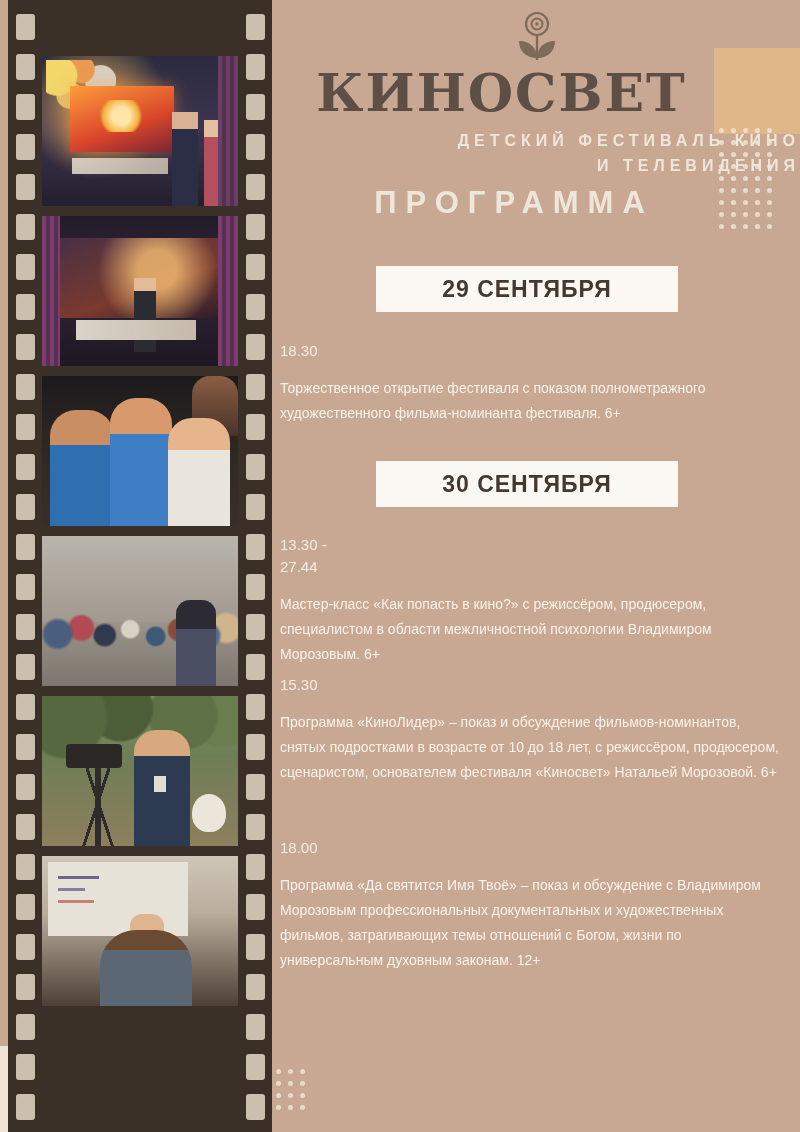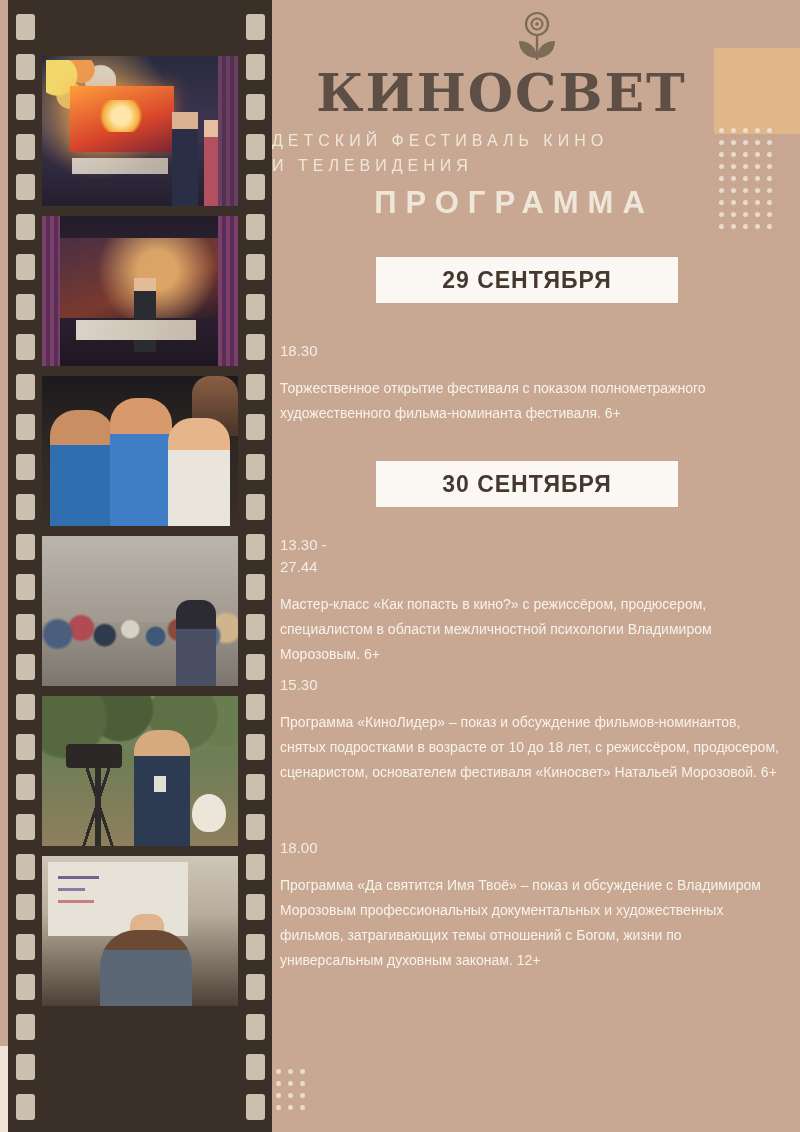--- a/index.html
+++ b/index.html
@@ -329,23 +329,23 @@
     font-family: "DejaVu Serif", serif;
     font-weight: bold;
     font-size: 52px;
     letter-spacing: 2px;
     color: #5d4f46;
   }
   .subtitle {
     position: absolute;
     left: 0; top: 128px;
     width: 528px;
-    text-align: left;
+    text-align: right;
     font-size: 16px;
-    font-weight: normal;
+    font-weight: bold;
     letter-spacing: 5px;
     color: #efe6da;
     line-height: 25px;
   }
   .programma {
     position: absolute;
     left: 0; top: 185px;
     width: 484px;
     text-align: center;
     font-size: 31px;
@@ -361,21 +361,21 @@
     height: 46px;
     background: #fbf8f3;
     display: flex;
     align-items: center;
     justify-content: center;
     font-size: 23px;
     font-weight: bold;
     letter-spacing: 1px;
     color: #44382f;
   }
-  .date-badge.d1 { top: 257px; text-align: right; }
+  .date-badge.d1 { top: 266px; text-align: right; }
   .date-badge.d2 { top: 461px; }
 
   .entry {
     position: absolute;
     left: 8px;
     width: 500px;
     display: flex;
     gap: 14px;
     flex-direction: column;
   }

